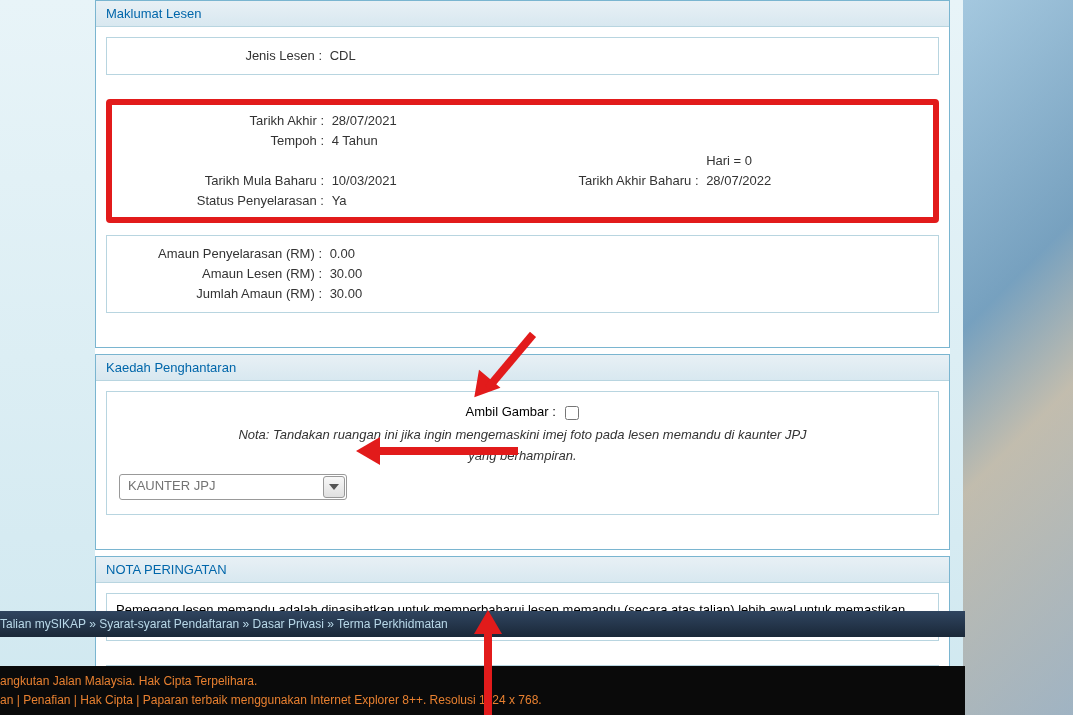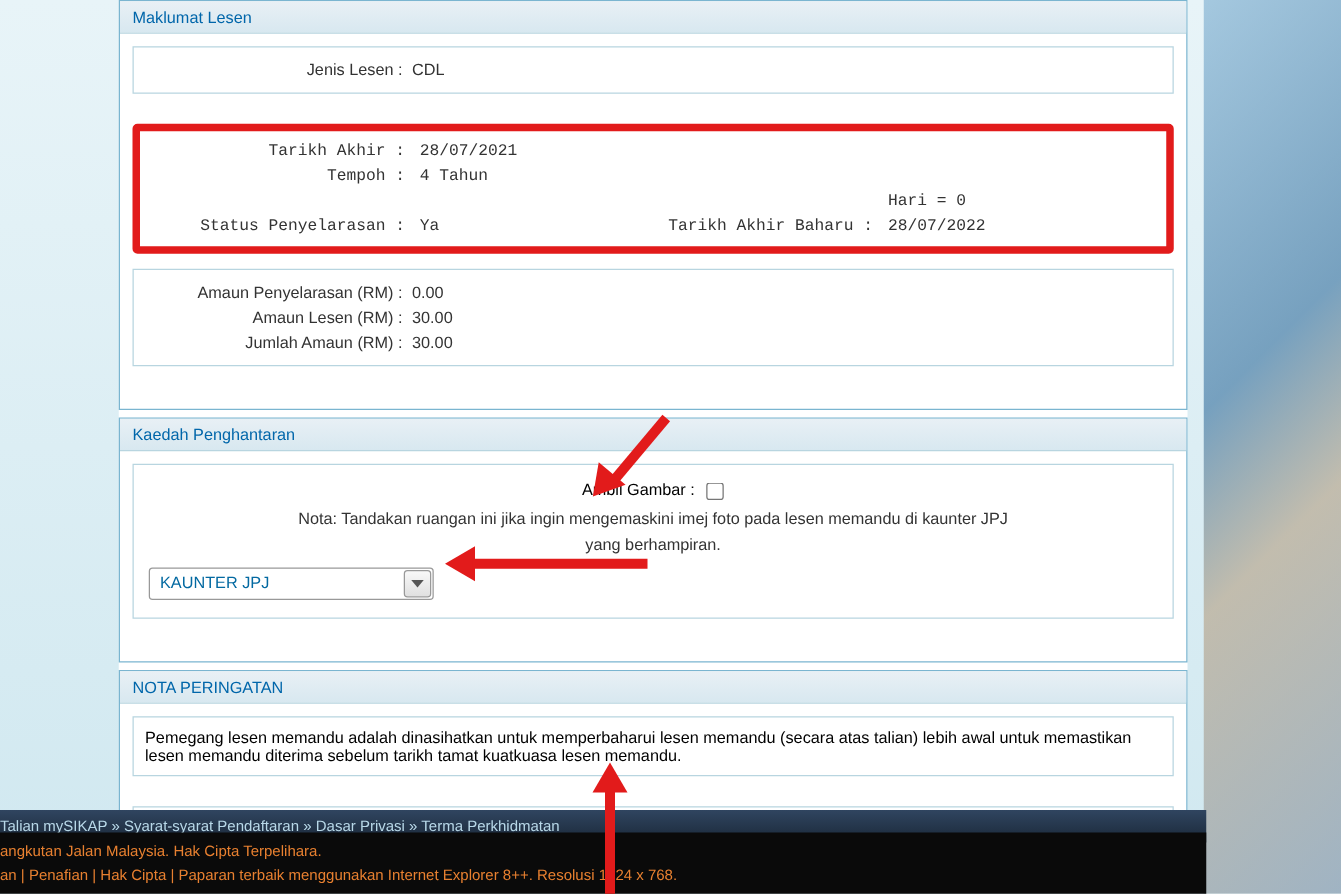--- a/index.html
+++ b/index.html
@@ -67,37 +67,37 @@
     }
     .field-value {
       display: inline-block;
       color: #333;
     }
     .two-col {
       display: flex;
     }
     .two-col .col {
       flex: 1;
-      font-family: Liberation Mono, monospace;
     }
     .two-col .col2 .field-label {
       width: 180px;
     }
     .highlight-box {
       border: 6px solid #e21b1b;
       border-radius: 4px;
       padding: 6px;
       margin-bottom: 12px;
     }
     .center-text {
       text-align: center;
       padding: 3px 0;
     }
     .note-text {
       color: #333;
+      font-style: italic;
     }
     .checkbox-row {
       text-align: center;
       padding: 4px 0;
     }
     .checkbox-row label {
       margin-right: 6px;
     }
     .select-wrap {
       position: relative;
@@ -107,21 +107,21 @@
       margin-top: 8px;
     }
     .custom-select {
       width: 100%;
       height: 26px;
       border: 1px solid #999;
       border-radius: 3px;
       background: #fff;
       padding: 3px 28px 3px 8px;
       font-size: 13px;
-      color: #0369a1;
+      color: #737373;
       appearance: none;
       position: relative;
       cursor: pointer;
     }
     .select-arrow-btn {
       position: absolute;
       right: 2px;
       top: 2px;
       width: 22px;
       height: 22px;
@@ -155,21 +155,21 @@
     }
     .btn-row {
       text-align: center;
       padding: 10px 0;
       border: 1px solid #b8d5e0;
       margin-top: 6px;
     }
     .footer-links {
       position: absolute;
       left: 0;
-      top: 648px;
+      top: 611px;
       width: 965px;
       background: linear-gradient(to bottom,#304560,#1a2838);
       color: #b8d8e8;
       padding: 6px 0;
       font-size: 12px;
     }
     .footer-dark {
       position: absolute;
       left: 0;
       top: 666px;
@@ -240,20 +240,24 @@
             <div class="field-row">
               <span class="field-label">Tarikh Akhir :</span>
               <span class="field-value">28/07/2021</span>
             </div>
             <div class="field-row">
               <span class="field-label">Tempoh :</span>
               <span class="field-value">4 Tahun</span>
             </div>
             <div class="field-row">&nbsp;</div>
             <div class="field-row">
+              <span class="field-label">Tarikh Mula Baharu :</span>
+              <span class="field-value">10/03/2021</span>
+            </div>
+            <div class="field-row">
               <span class="field-label">Status Penyelarasan :</span>
               <span class="field-value">Ya</span>
             </div>
           </div>
           <div class="col col2">
             <div class="field-row">&nbsp;</div>
             <div class="field-row">&nbsp;</div>
             <div class="field-row">
               <span class="field-label">&nbsp;</span>
               <span class="field-value">Hari = 0</span>

